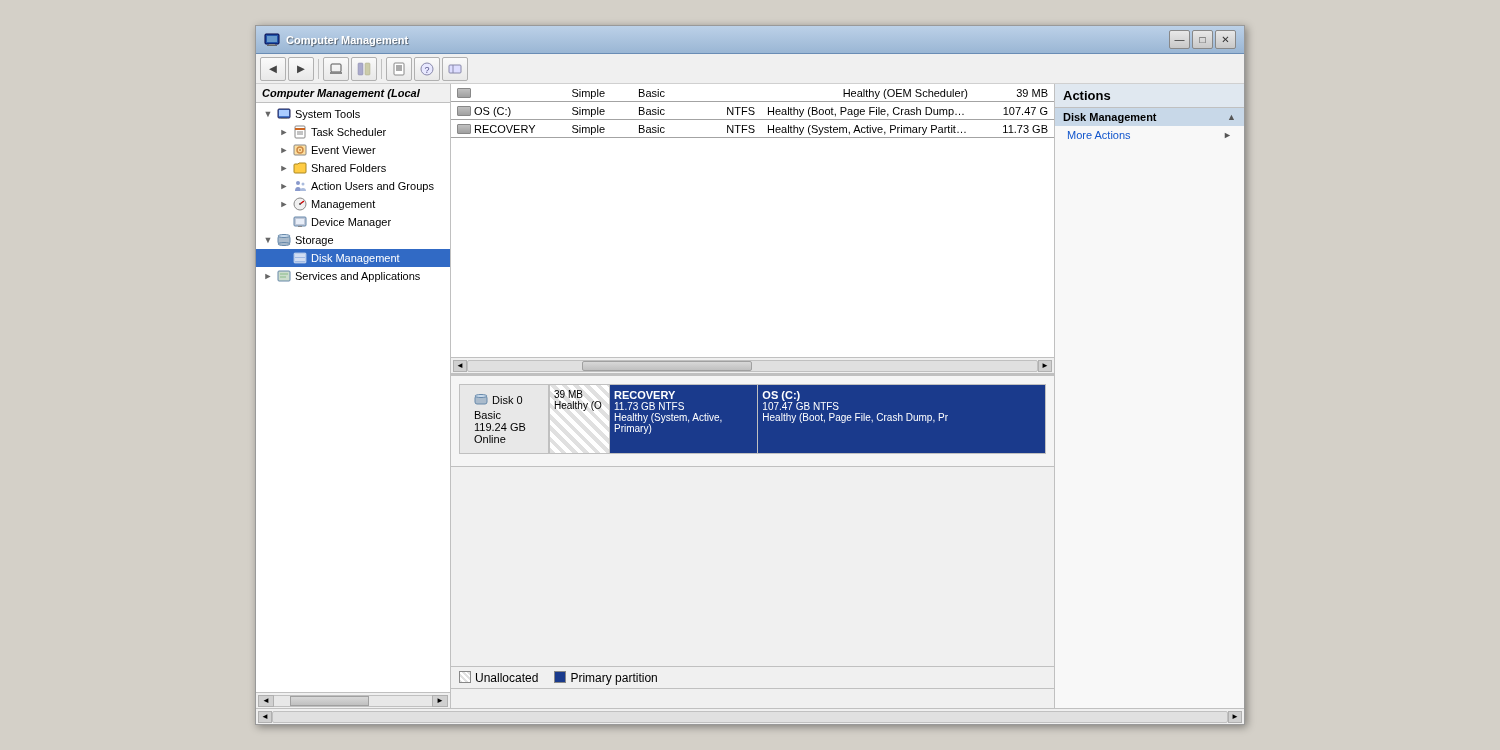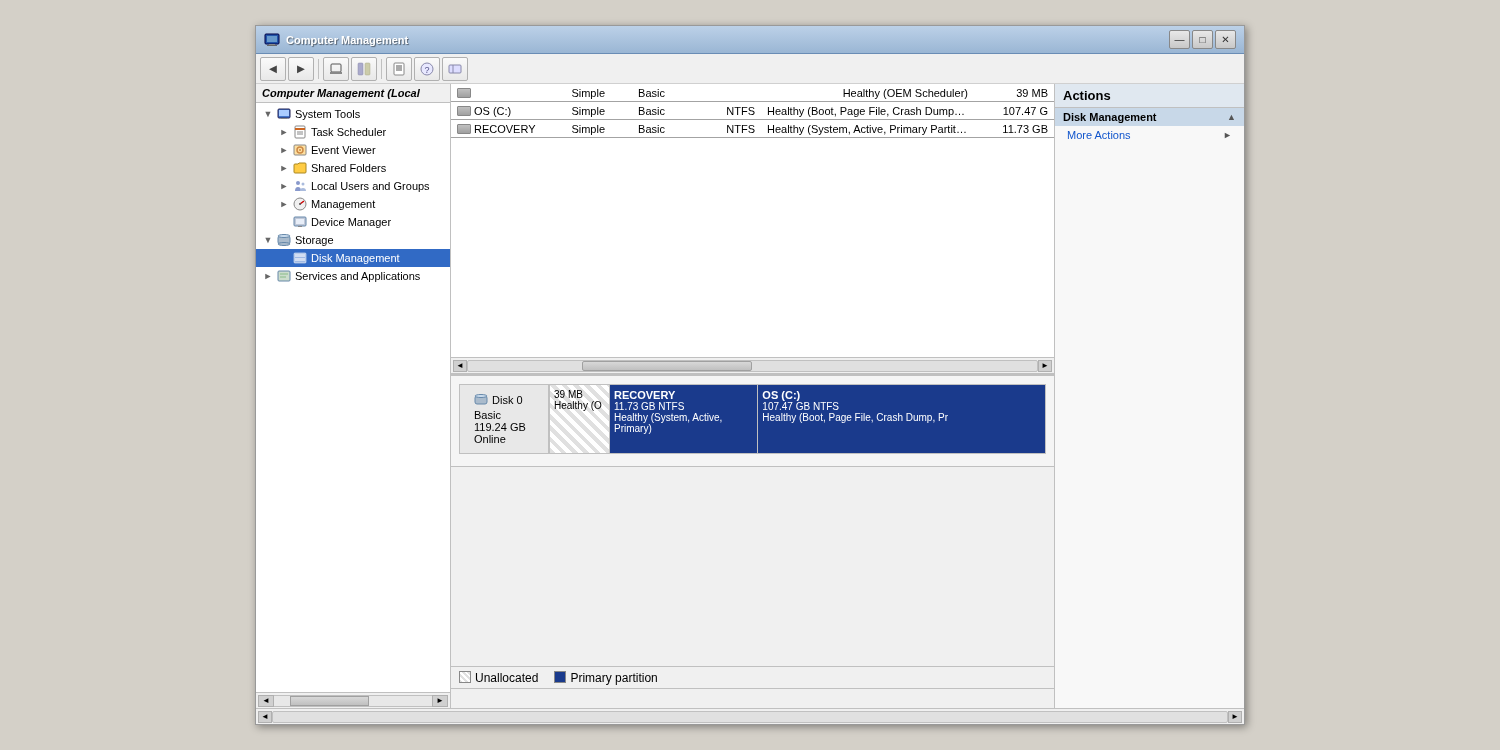--- a/index.html
+++ b/index.html
@@ -618,21 +618,21 @@
         <div class="tree-item indent-2">
           <div class="expand-btn">►</div>
           <div class="tree-icon">
             <svg width="14" height="14" viewBox="0 0 14 14">
               <circle cx="5" cy="4" r="2" fill="#8899cc"></circle>
               <path d="M2 12 Q2 8 5 8 Q8 8 8 12Z" fill="#8899cc"></path>
               <circle cx="10" cy="5" r="1.5" fill="#aabbdd"></circle>
               <path d="M7 12 Q7 9 10 9 Q13 9 13 12Z" fill="#aabbdd"></path>
             </svg>
           </div>
-          <span class="tree-label">Local Users and Groups</span>
+          <span class="tree-label">Action Users and Groups</span>
         </div>
 
         <div class="tree-item indent-2">
           <div class="expand-btn">►</div>
           <div class="tree-icon">
             <svg width="14" height="14" viewBox="0 0 14 14">
               <circle cx="7" cy="7" r="6" fill="#f0f0f0" stroke="#888"></circle>
               <path d="M7 7 L11 4" stroke="#c00" stroke-width="1.5"></path>
               <circle cx="7" cy="7" r="1" fill="#555"></circle>
             </svg>

